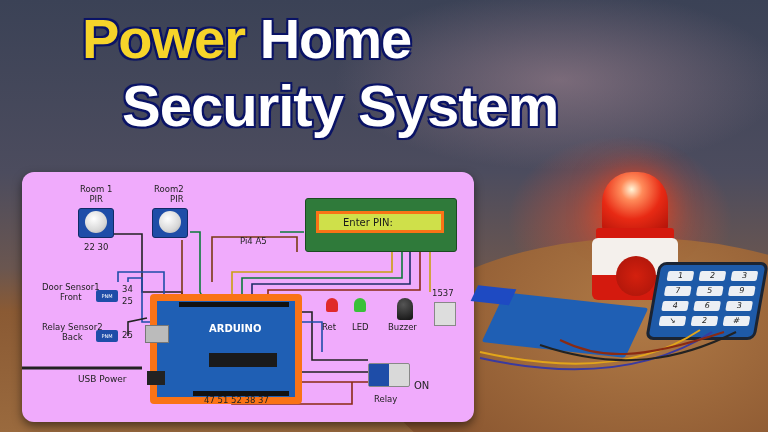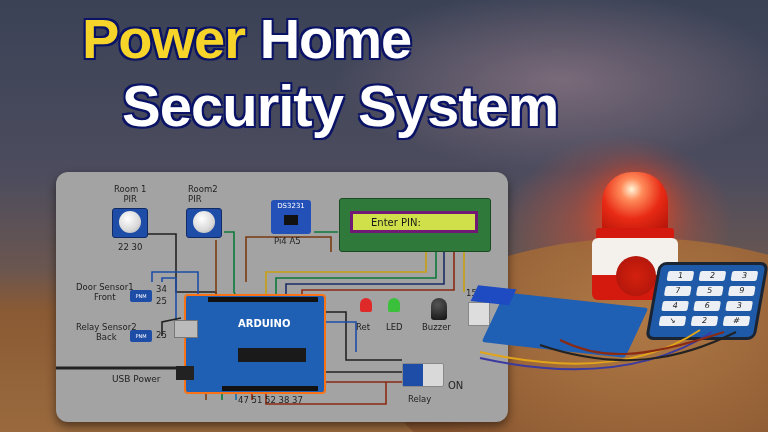--- a/index.html
+++ b/index.html
@@ -7,30 +7,30 @@
   .bg{position:absolute;inset:0;background:
       radial-gradient(ellipse 160px 120px at 620px 220px, rgba(255,80,40,0.55), transparent 70%),
       radial-gradient(ellipse 300px 120px at 560px 80px, rgba(190,150,160,0.45), transparent 75%),
       linear-gradient(180deg,#3b4256 0%,#4c4c5e 40%,#6a5650 62%,#8a5a34 72%,#9a6a3e 100%);}
   .table{position:absolute;left:380px;top:238px;width:520px;height:260px;border-radius:50%;background:radial-gradient(ellipse at 50% 30%,#b07a46,#8a5630 70%);}
   .title{position:absolute;left:0;width:768px;text-align:left;font-family:"Liberation Sans",sans-serif;font-weight:bold;color:#fff;
          text-shadow:0 0 3px #0b1466,2px 2px 0 #0b1466,-2px -2px 0 #0b1466,2px -2px 0 #0b1466,-2px 2px 0 #0b1466;letter-spacing:-1px;}
   .t1{top:6px;left:82px;font-size:56px;}
   .t2{top:72px;left:122px;font-size:58px;}
   .yellow{color:#f6d42a;}
-  .card{position:absolute;left:22px;top:172px;width:452px;height:250px;background:#a3a3a3;border-radius:12px;box-shadow:0 4px 10px rgba(0,0,0,.5);overflow:hidden;margin-left:34px;}
+  .card{position:absolute;left:22px;top:172px;width:452px;height:250px;background:#f0abfc;border-radius:12px;box-shadow:0 4px 10px rgba(0,0,0,.5);overflow:hidden;}
   .lbl{position:absolute;font-size:8.5px;color:#222;font-family:"DejaVu Sans",sans-serif;white-space:nowrap;}
   .pir{position:absolute;width:34px;height:28px;background:#1e4da8;border-radius:3px;border:1px solid #112a66;}
   .pir .dome{position:absolute;left:6px;top:2px;width:22px;height:22px;border-radius:50%;background:radial-gradient(circle at 40% 35%,#fff,#d8d8d8 60%,#aaa);}
   .ds{position:absolute;left:215px;top:28px;width:40px;height:34px;background:#2451b8;border-radius:3px;}
   .ds span{display:block;color:#fff;font-size:7px;text-align:center;margin-top:2px;}
   .ds .chip{position:absolute;left:13px;top:15px;width:14px;height:10px;background:#111;}
   .lcd{position:absolute;left:283px;top:26px;width:150px;height:52px;background:#2f7a3a;border-radius:3px;border:1px solid #1b4a22;}
-  .lcd .screen{position:absolute;left:10px;top:12px;width:128px;height:22px;background:#cfe04a;border:3px solid #701a75;display:flex;align-items:center;padding-left:18px;box-sizing:border-box;font-size:10px;color:#1a1a1a;}
-  .uno{position:absolute;left:128px;top:122px;width:138px;height:96px;background:#1f5fb4;border-radius:4px;border:2px solid #f97316;}
+  .lcd .screen{position:absolute;left:10px;top:12px;width:128px;height:22px;background:#cfe04a;border:3px solid #f97316;display:flex;align-items:center;padding-left:24px;box-sizing:border-box;font-size:10px;color:#1a1a1a;}
+  .uno{position:absolute;left:128px;top:122px;width:138px;height:96px;background:#1f5fb4;border-radius:4px;border:7px solid #f97316;}
   .uno .name{position:absolute;left:52px;top:22px;color:#fff;font-size:10px;font-weight:bold;}
   .uno .ic{position:absolute;left:52px;top:52px;width:68px;height:14px;background:#1a1a1a;}
   .uno .usb{position:absolute;left:-12px;top:24px;width:22px;height:16px;background:#bbb;border:1px solid #777;}
   .uno .jack{position:absolute;left:-10px;top:70px;width:18px;height:14px;background:#222;}
   .hdr{position:absolute;left:22px;top:1px;width:110px;height:5px;background:#111;}
   .hdr2{position:absolute;left:36px;top:90px;width:96px;height:5px;background:#111;}
   .reed{position:absolute;width:22px;height:12px;background:#1e4da8;border-radius:2px;color:#fff;font-size:5px;text-align:center;line-height:12px;}
   .relay{position:absolute;left:346px;top:191px;width:40px;height:22px;background:#d9d9d9;border:1px solid #888;border-radius:2px;}
   .relay .blue{position:absolute;left:0;top:0;width:20px;height:22px;background:#1e4da8;}
   .led{position:absolute;width:12px;height:14px;border-radius:6px 6px 2px 2px;}
@@ -91,32 +91,28 @@
 
   <div class="lbl" style="left:58px;top:12px;text-align:center">
     <div>Room 1</div>
     <div>PIR</div>
   </div>
   <div class="pir" style="left:56px;top:36px">
       <div class="dome"></div>
     </div>
   <div class="lbl" style="left:62px;top:70px">22 30</div>
 
-  <div class="lbl" style="left:132px;top:12px;text-align:left">
+  <div class="lbl" style="left:132px;top:12px;text-align:right">
     <div>Room2</div>
     <div>PIR</div>
   </div>
   <div class="pir" style="left:130px;top:36px">
       <div class="dome"></div>
     </div>
 
-  <div class="ds">
-    <span>DS3231</span>
-    <div class="chip"></div>
-  </div>
   <div class="lbl" style="left:218px;top:64px">Pi4  A5</div>
 
   <div class="lcd">
     <div class="screen">Enter PIN:</div>
   </div>
 
   <div class="lbl" style="left:20px;top:110px;text-align:center">
     <div>Door Sensor1</div>
     <div>Front</div>
   </div>

